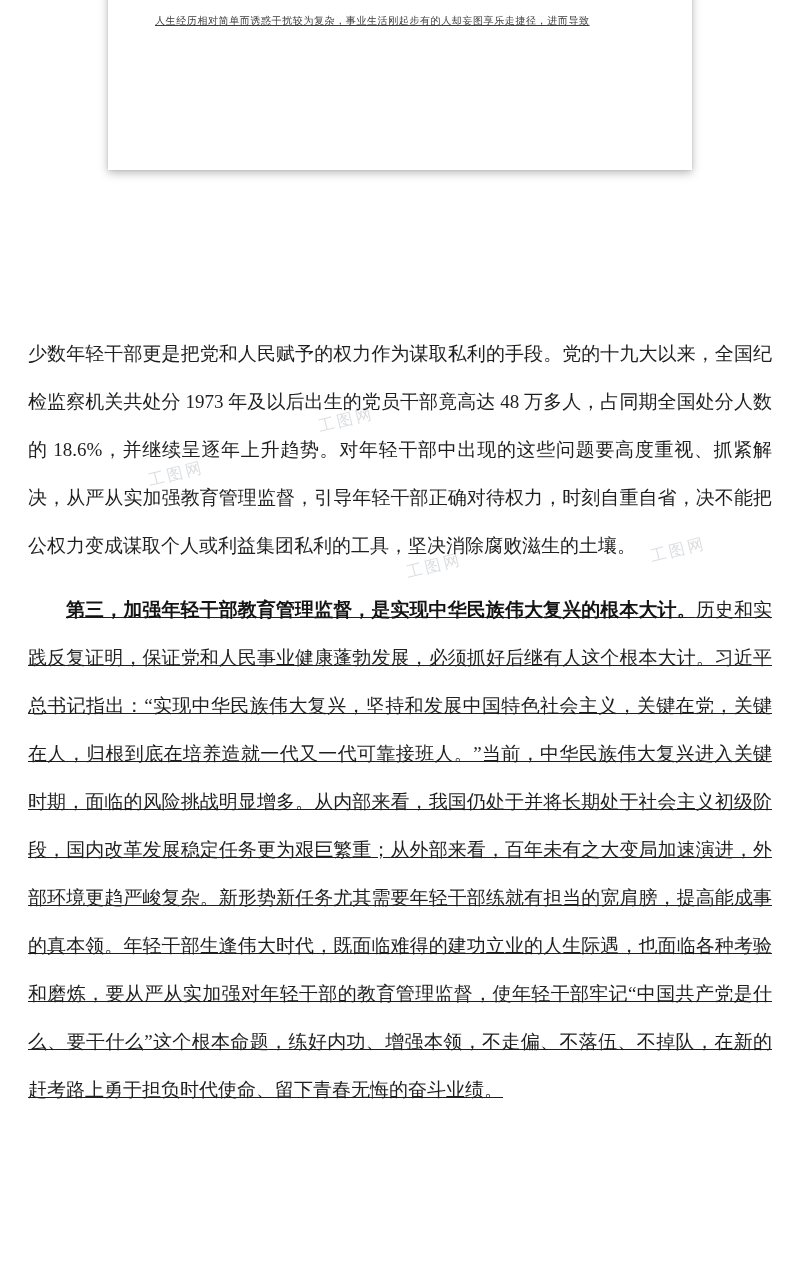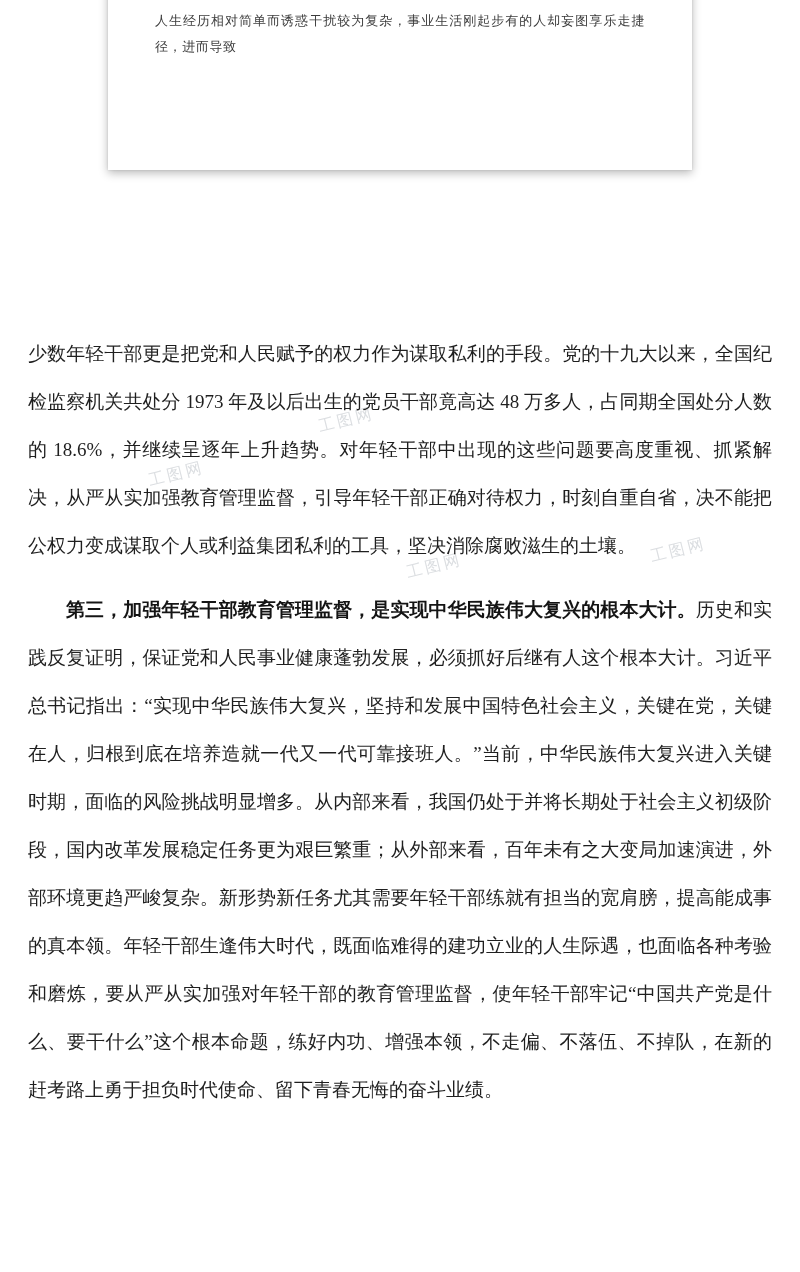--- a/index.html
+++ b/index.html
@@ -19,25 +19,26 @@
     position: absolute;
     left: 108px;
     top: -44px;
     width: 584px;
     height: 214px;
     background: #ffffff;
     box-shadow: 0 3px 9px rgba(0,0,0,0.28), 0 0 2px rgba(0,0,0,0.12);
     padding: 52px 47px 0 47px;
   }
   .prev-line {
-    font-size: 13px;
+    font-size: 10px;
     line-height: 26px;
     color: #3c3c3c;
     text-align: justify;
     letter-spacing: 0.6px;
+    text-decoration: underline;
   }
 
   
   .watermark-layer {
     position: absolute;
     inset: 0;
     pointer-events: none;
     z-index: 1;
   }
   .wm {
@@ -62,21 +63,21 @@
     right: 28px;
     top: 330px;
     z-index: 2;
   }
   .para {
     font-size: 19px;
     line-height: 48px;
     text-align: justify;
     color: #1f1f1f;
   }
-  .para + .para { margin-top: 16px; }
+  .para + .para { margin-top: 16px; text-decoration: underline; }
   .para.indent { text-indent: 2em; }
   .lead { font-weight: bold; color: #141414; }
 </style>
 </head>
 <body>
 
 <div class="page-card">
   <p class="prev-line">人生经历相对简单而诱惑干扰较为复杂，事业生活刚起步有的人却妄图享乐走捷径，进而导致</p>
 </div>
 

